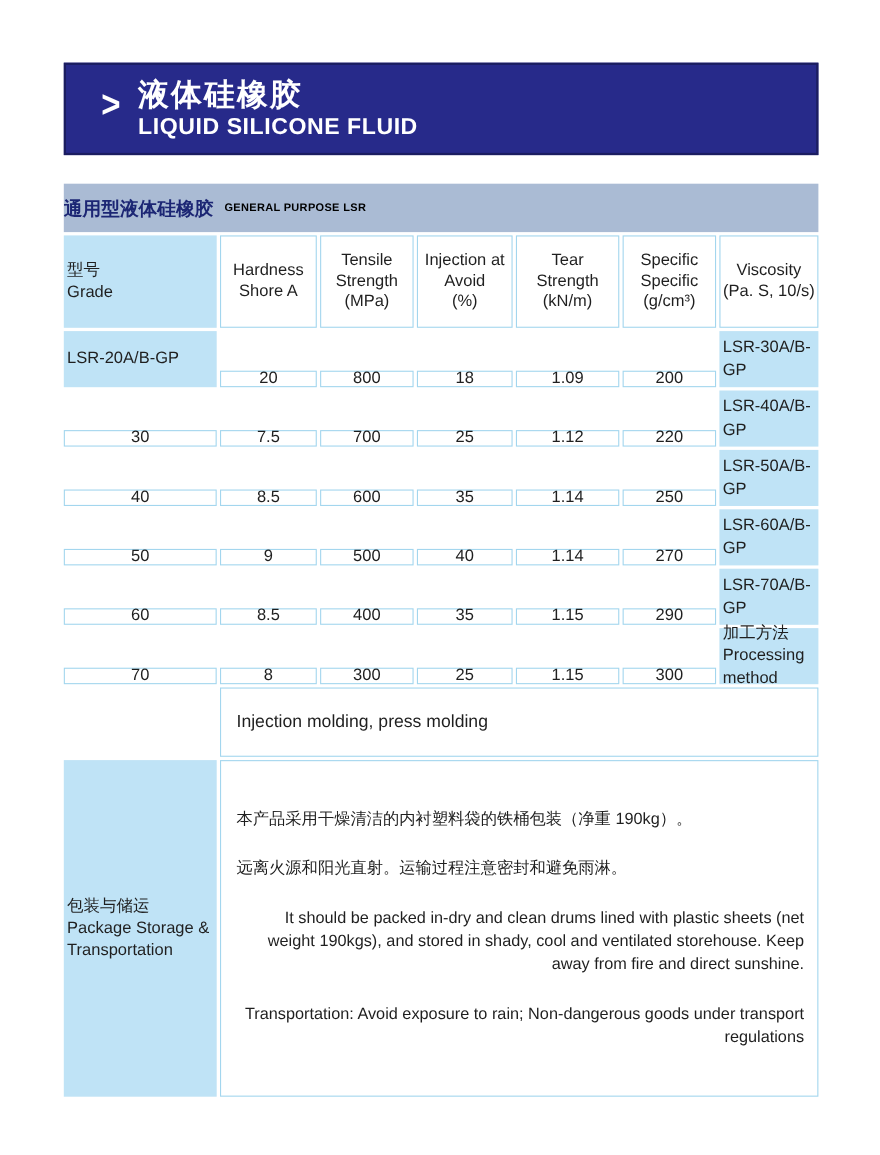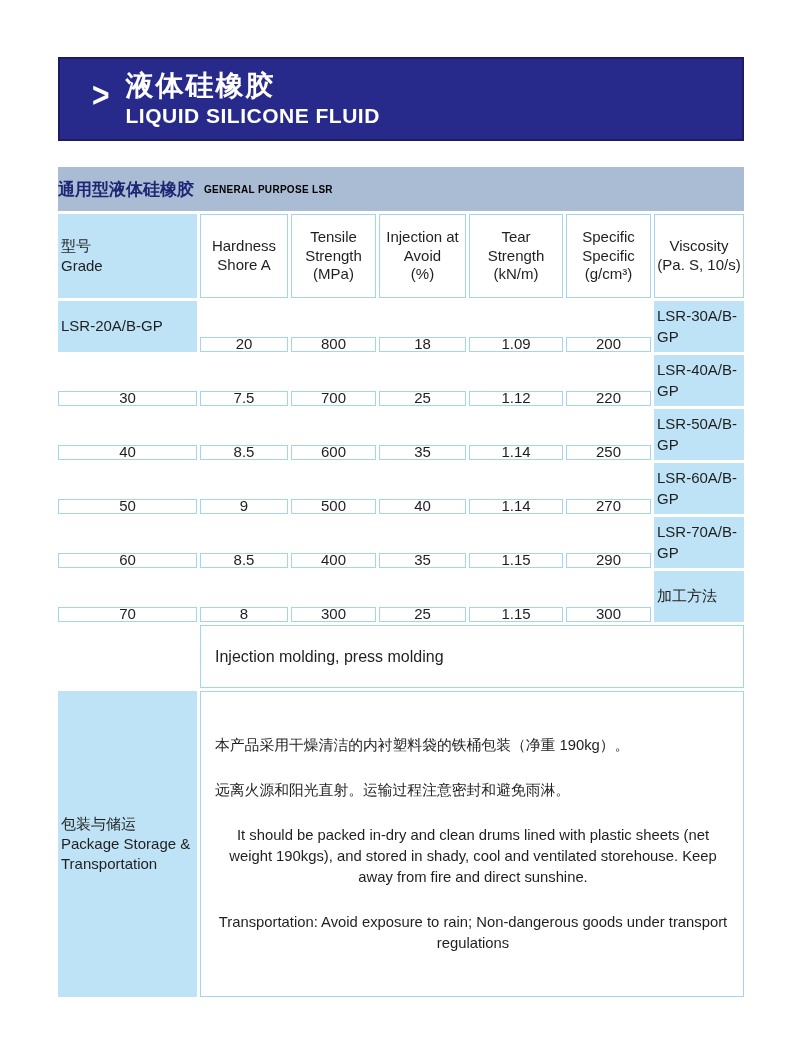--- a/index.html
+++ b/index.html
@@ -70,21 +70,21 @@
     justify-content: center;
     text-align: center;
     font-size: 15px;
     line-height: 1.25;
     color: #1f1f1f;
   }
   .cell-value { flex-direction: row; margin-top: 36px; }
   .cell-merged {
     grid-column: 2 / -1;
     align-items: flex-start;
-    text-align: center;
+    text-align: right;
     padding: 0 14px;
   }
   .cell-merged.center-v { justify-content: center; }
   .processing-value { font-size: 16px; }
   .packaging-text { font-size: 14.8px; line-height: 1.42; padding: 0 12px 0 14px; gap: 24px; }
   .packaging-text p { margin: 0; }
 </style>
 </head>
 <body>
 
@@ -178,20 +178,21 @@
   <div class="cell-blue">LSR-70A/B-GP</div>
   <div class="cell-white cell-value">70</div>
   <div class="cell-white cell-value">8</div>
   <div class="cell-white cell-value">300</div>
   <div class="cell-white cell-value">25</div>
   <div class="cell-white cell-value">1.15</div>
   <div class="cell-white cell-value">300</div>
 
   <div class="cell-blue">
     <span>加工方法</span>
+    <span>Processing method</span>
   </div>
   <div class="cell-white cell-merged center-v processing-value">Injection molding, press molding</div>
 
   <div class="cell-blue">
     <span>包装与储运</span>
     <span>Package Storage &amp; Transportation</span>
   </div>
   <div class="cell-white cell-merged center-v packaging-text">
     <p>本产品采用干燥清洁的内衬塑料袋的铁桶包装（净重 190kg）。</p>
     <p>远离火源和阳光直射。运输过程注意密封和避免雨淋。</p>

